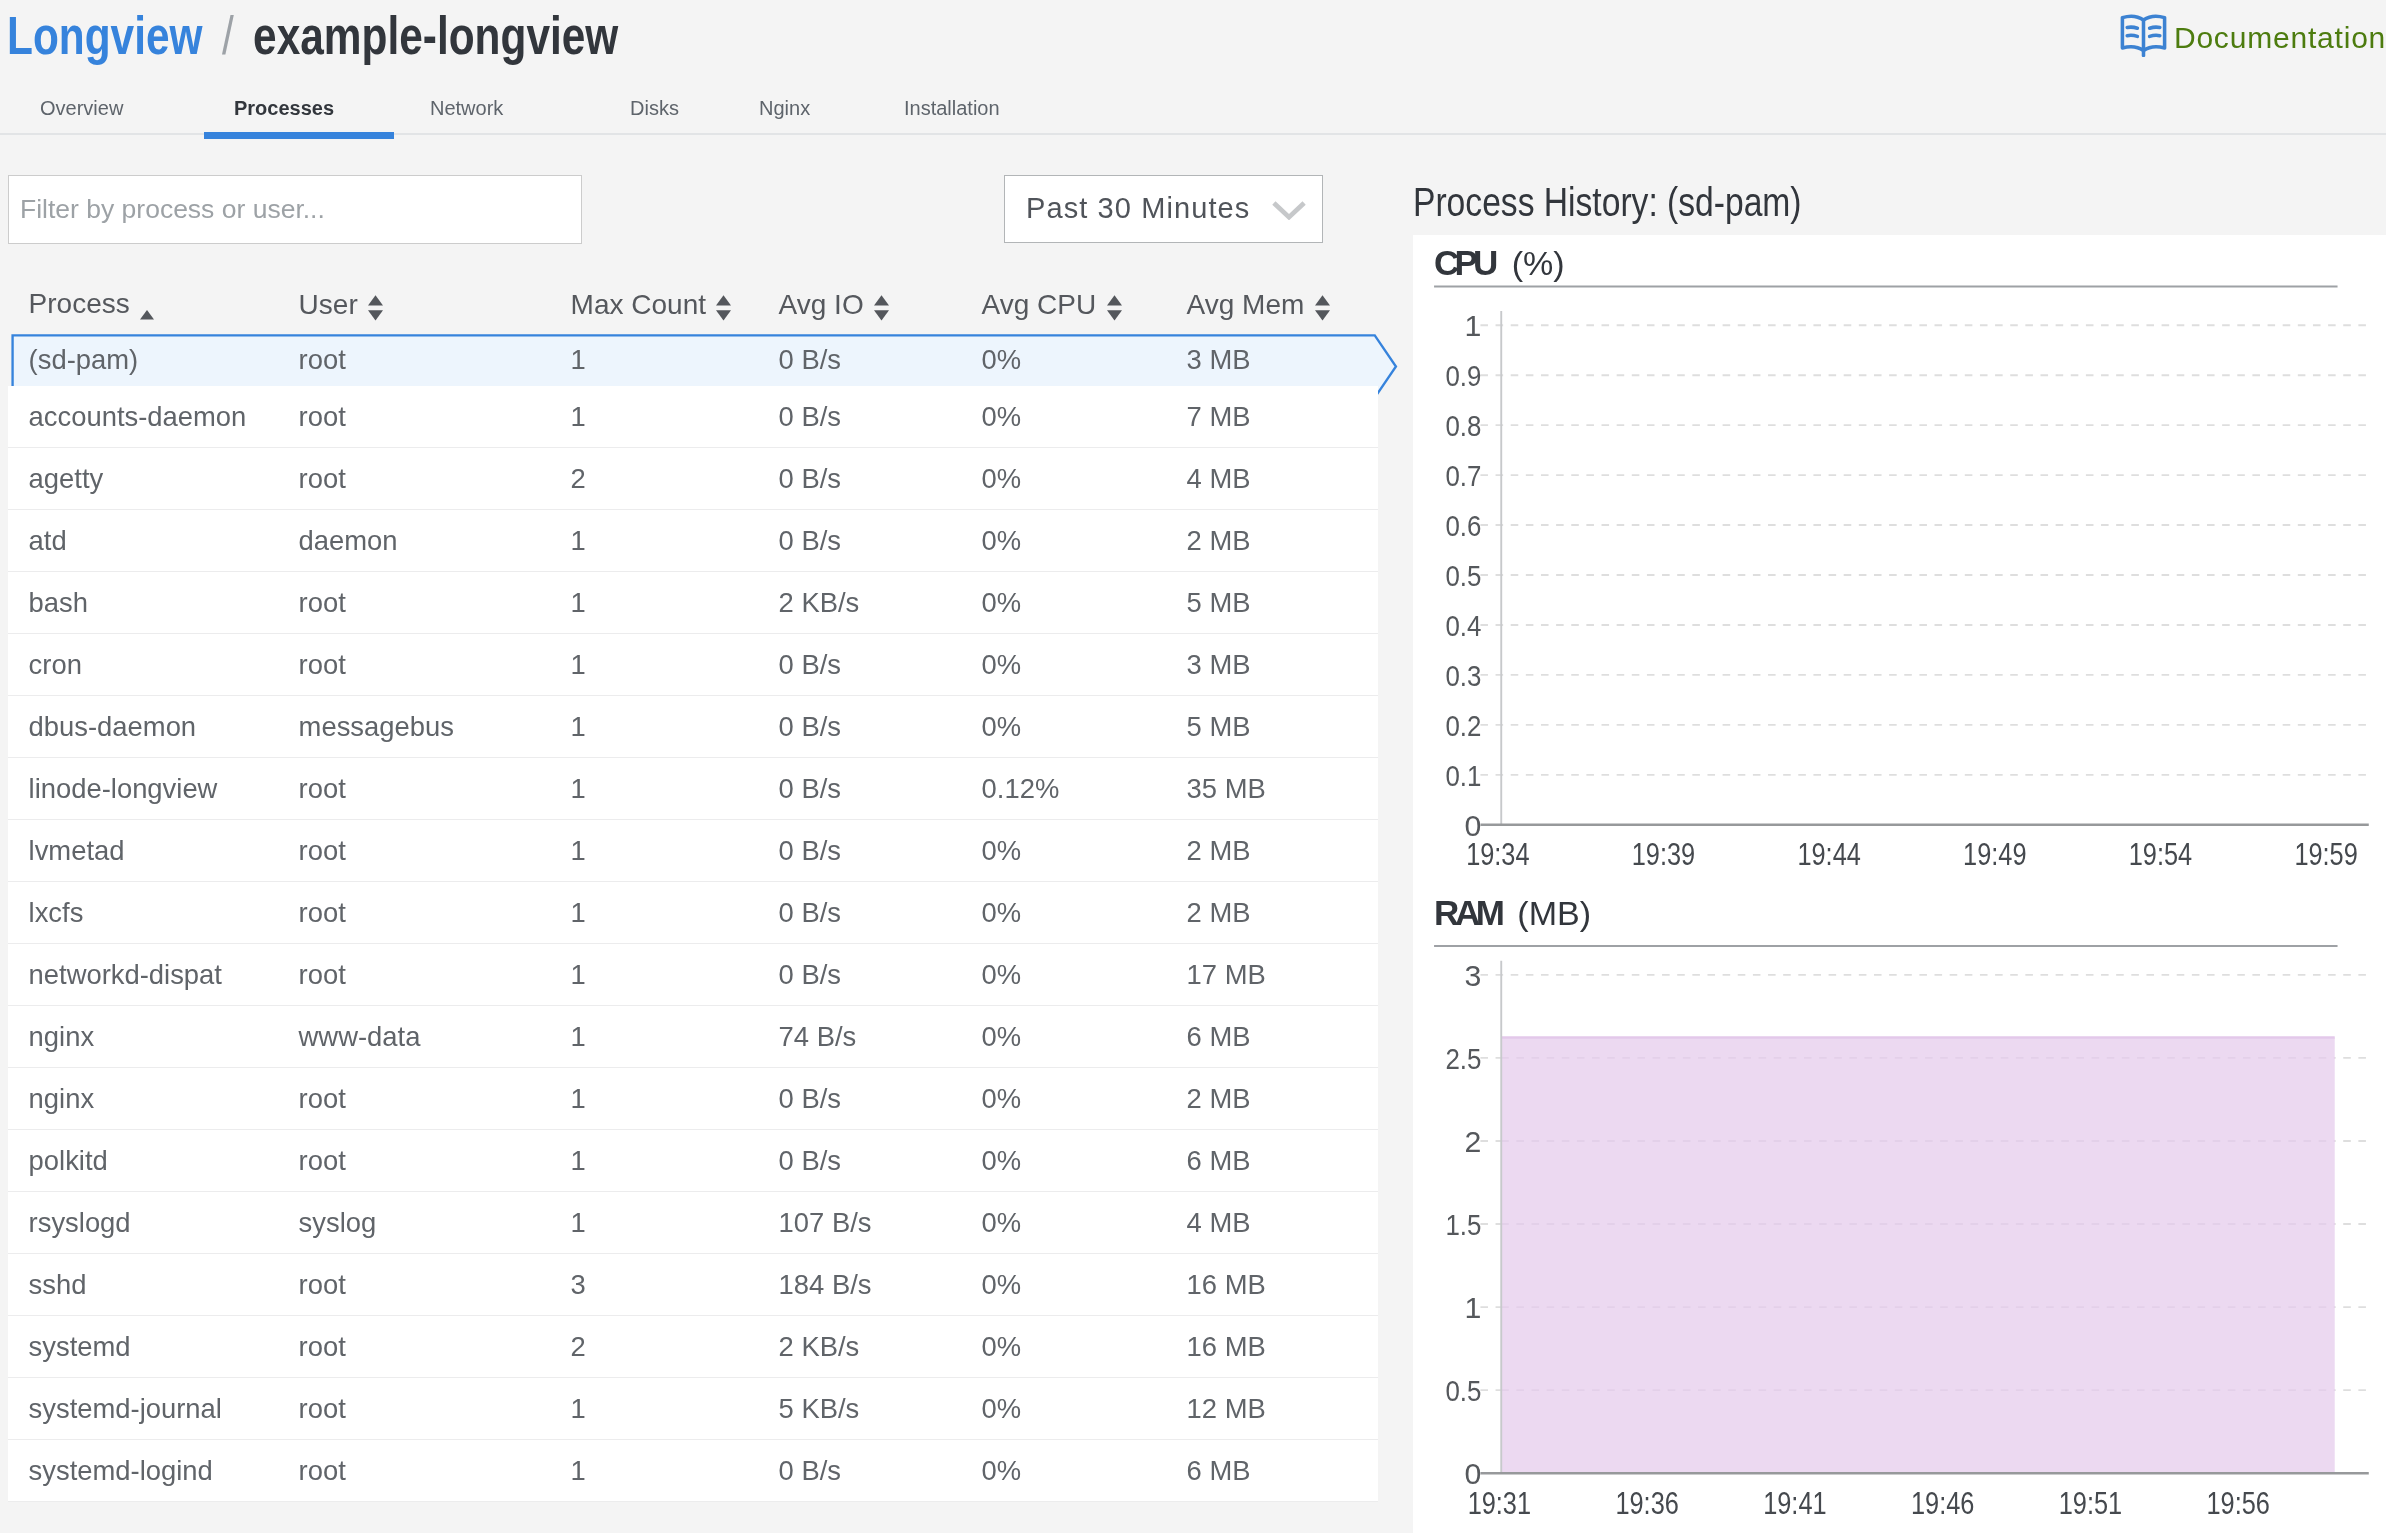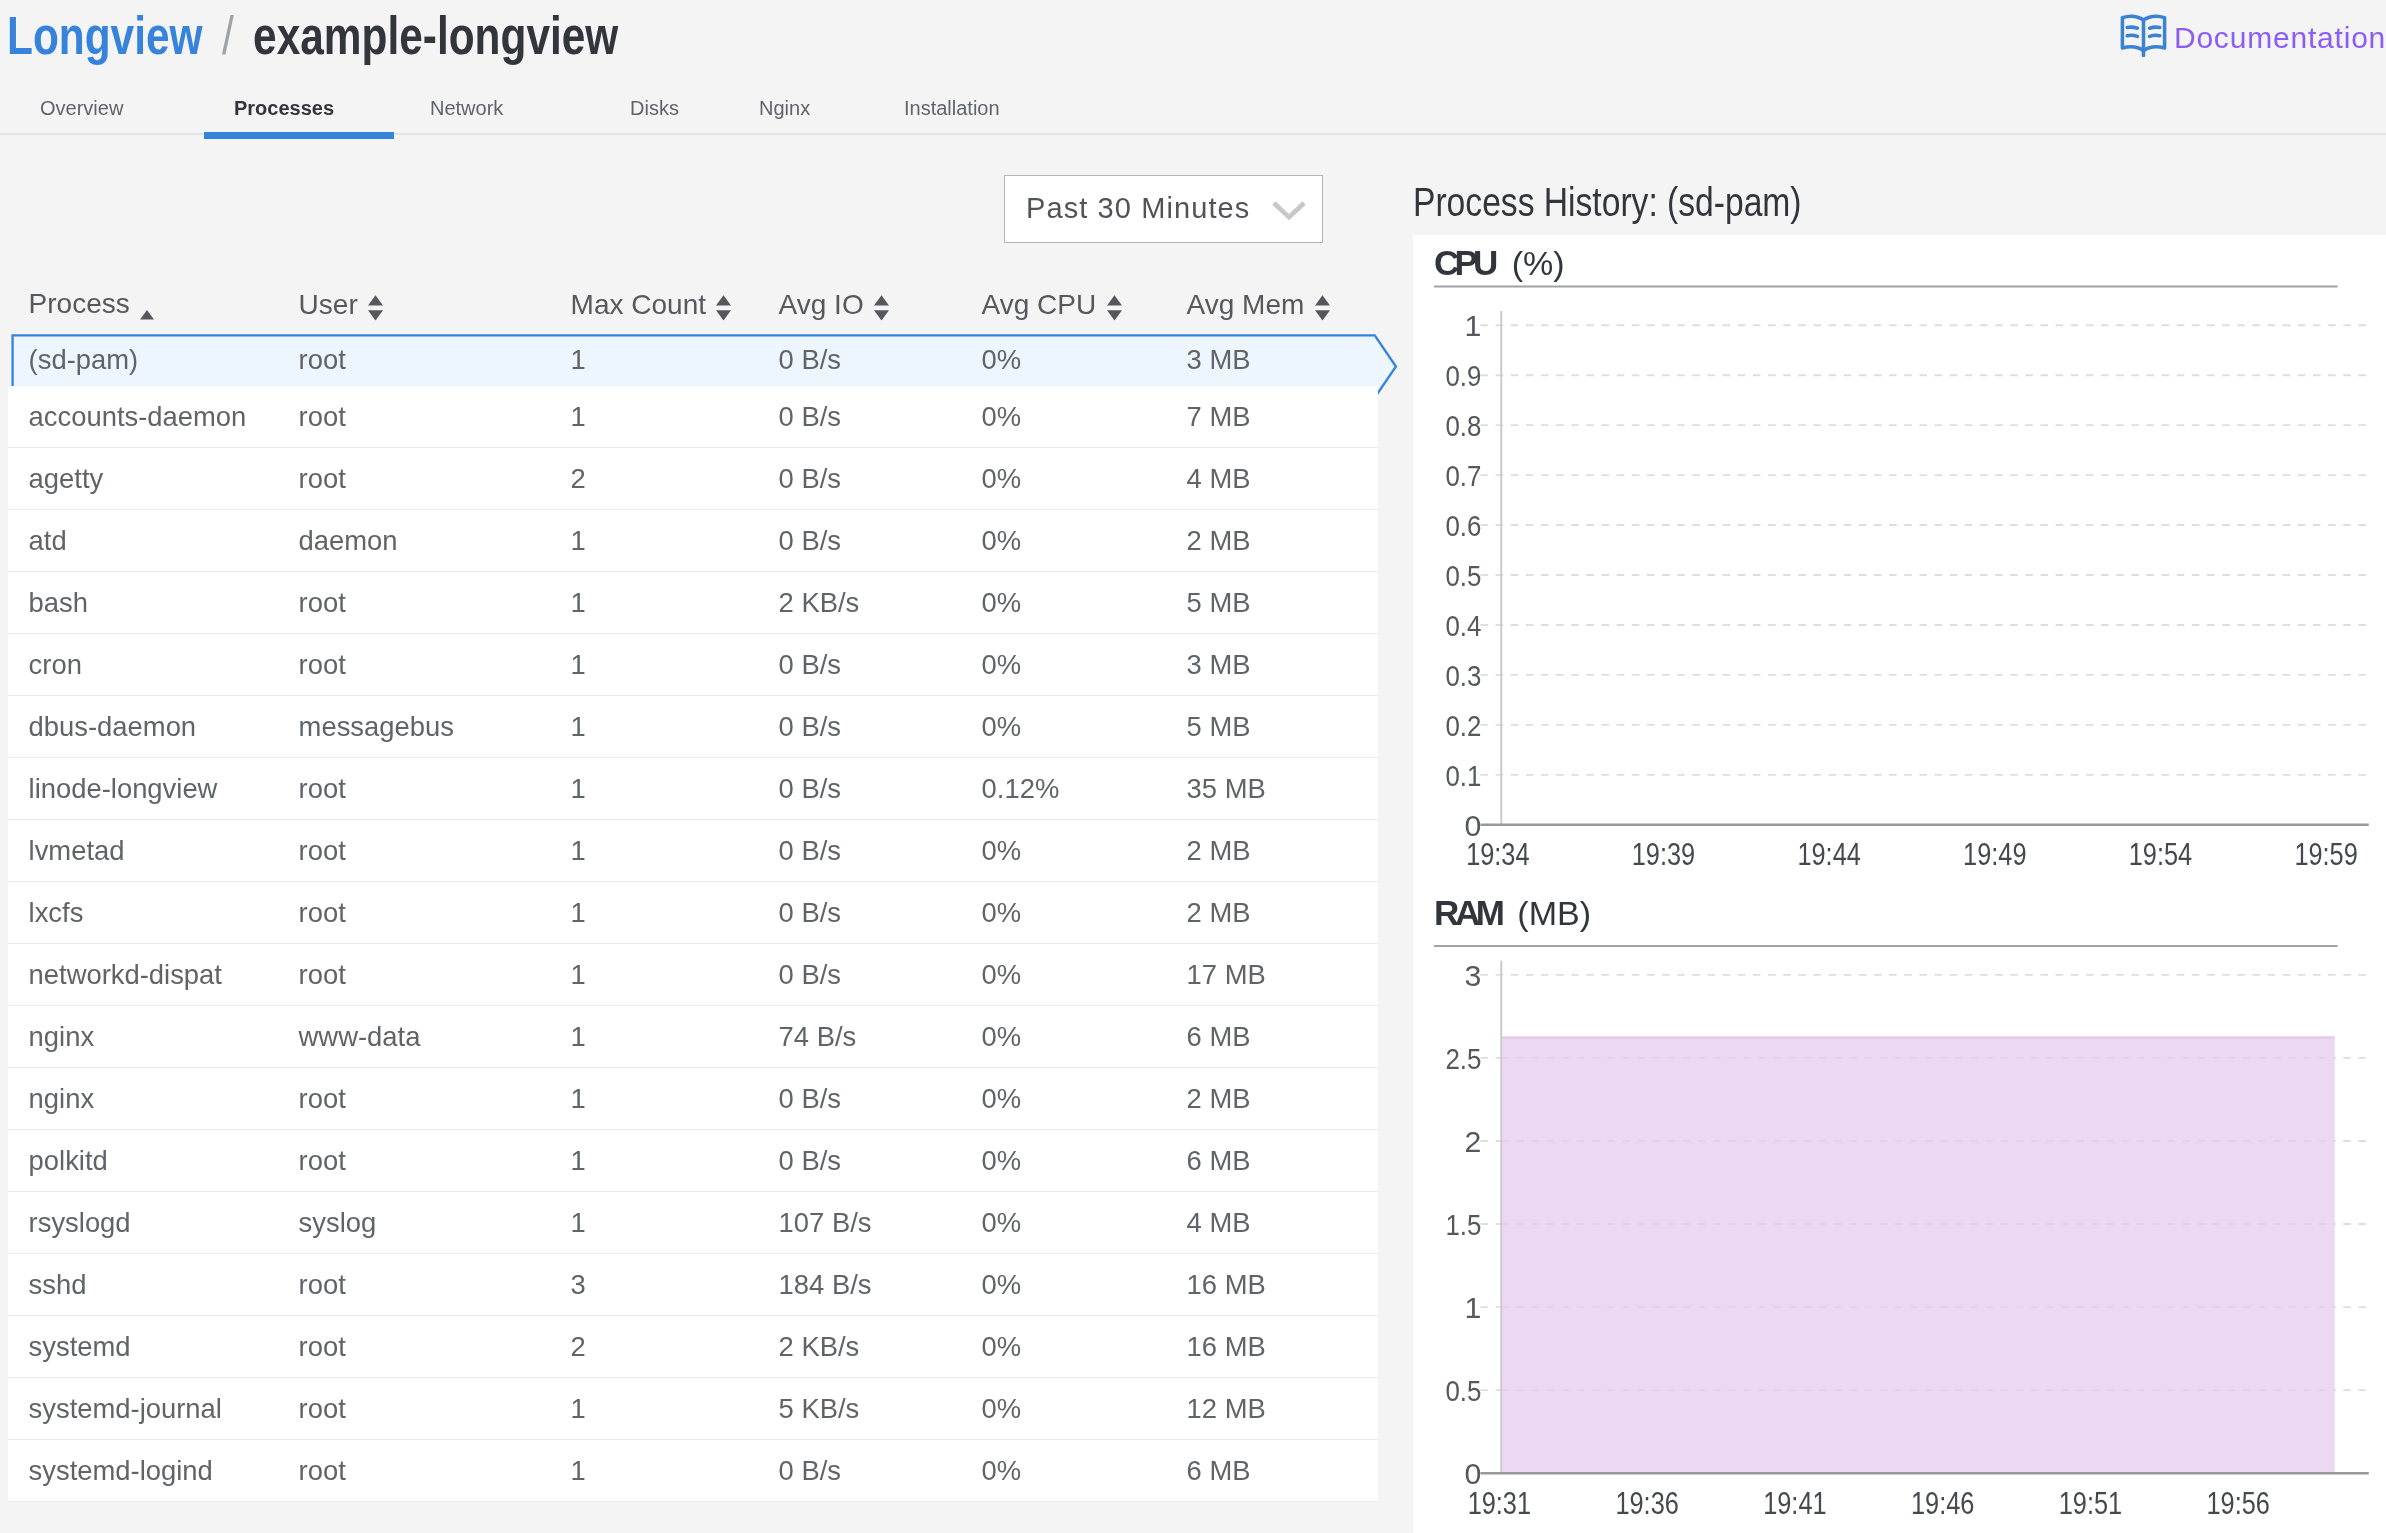--- a/index.html
+++ b/index.html
@@ -1,20 +1,20 @@
 <!DOCTYPE html>
 <html style="font-size:15px"><head><meta charset="utf-8">
 <style>
 * { margin:0; padding:0; box-sizing:border-box; }
 html,body { width:2387px; height:1533px; background:#f4f4f4; font-family:"Liberation Sans", sans-serif; overflow:hidden; }
 #page { position:relative; width:2387px; height:1533px; }
 .crumb { position:absolute; left:6.6px; top:4.7px; font-size:53px; font-weight:bold; color:#32363c; transform:scaleX(0.80); transform-origin:left top; white-space:nowrap; }
 .crumb .lv { color:#3683dc; }
 .crumb .sl { color:#9da2a7; font-weight:normal; padding:0 9.5px; }
-.doc { position:absolute; right:0.9px; top:13.2px; color:#8b5cf6; font-size:30px; letter-spacing:0.8px; }
+.doc { position:absolute; right:0.9px; top:13.2px; color:#4d7c0f; font-size:30px; letter-spacing:0.8px; }
 .doc svg { vertical-align:-9.5px; margin-right:5.7px; }
 .tabline { position:absolute; left:0; top:133px; width:2387px; height:1.9px; background:#e2e4e6; }
 .tab { position:absolute; top:97px; font-size:20px; color:#5e646b; }
 .tab.on { color:#32363c; font-weight:bold; }
 .tabu { position:absolute; left:204px; top:132px; width:190px; height:6.6px; background:#3683dc; }
 .filter { position:absolute; left:7.6px; top:175px; width:574px; height:69px; background:#fff; border:1.9px solid #cccccc; font-size:26.5px; font-family:"Liberation Sans", sans-serif; color:#32363c; padding:0 11.4px; }
 .filter::placeholder { color:#9da2a6; opacity:1; }
 .select { position:absolute; left:1004px; top:175px; width:319px; height:68px; background:#fff; border:1.9px solid #b2b5b7; font-size:29px; letter-spacing:1.1px; color:#50545a; line-height:64px; padding-left:21px; }
 .select svg { position:absolute; right:16px; top:24.6px; }
 .tablewrap { position:absolute; left:7.6px; top:273px; width:1370px; }
@@ -39,20 +39,21 @@
         <path d="M22.5 17 C25 16.2 27.5 16 30 16.5"></path>
       </svg>Documentation</div>
 <div class="tabline"></div>
 <span class="tab" style="left:40px">Overview</span>
     <span class="tab on" style="left:234px">Processes</span>
     <span class="tab" style="left:430px">Network</span>
     <span class="tab" style="left:630px">Disks</span>
     <span class="tab" style="left:759px">Nginx</span>
     <span class="tab" style="left:904px">Installation</span>
     <div class="tabu"></div>
+<input class="filter" placeholder="Filter by process or user..." style="">
 <div class="select">Past 30 Minutes<svg width="34" height="19" viewBox="0 0 36 20" fill="none" stroke="#c6c8ca" stroke-width="5">
         <path d="M2 2 L18 17 L34 2"></path>
       </svg></div>
 <svg class="selbox" viewBox="0 0 1472 69">
       <path d="M1.5 1.5 H1447.5 L1470 34.5 L1447.5 67.5 H1.5 Z" fill="#edf5fd" stroke="#3683dc" stroke-width="2.5"></path>
     </svg>
 <div class="tablewrap">
 <div class="thead">
         <div>Process <svg class="sic" style="margin-top:-9.5px" width="14" height="9.5" viewBox="0 0 15 10">
             <polygon points="7.5,0 15,10 0,10" fill="#54575c"></polygon>

